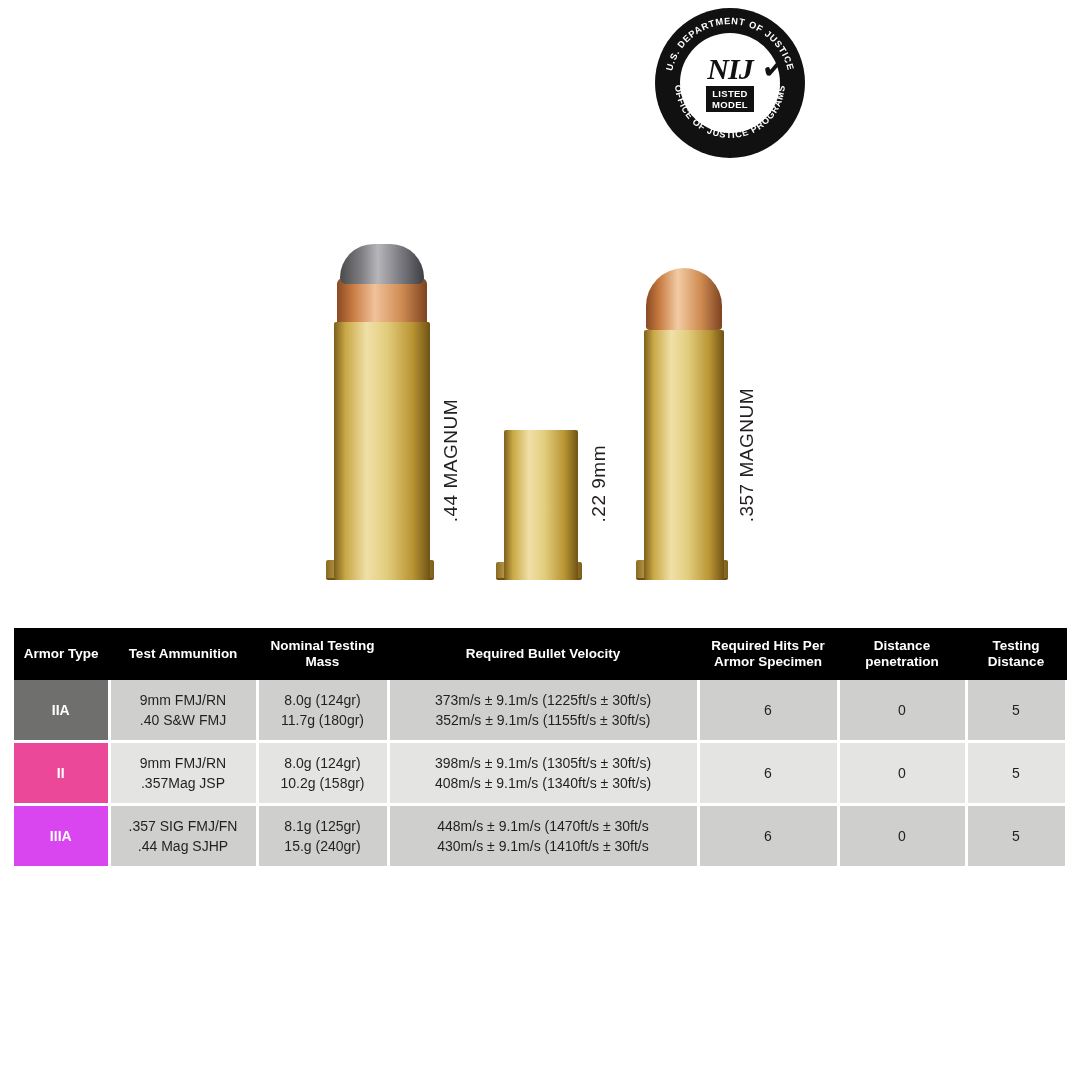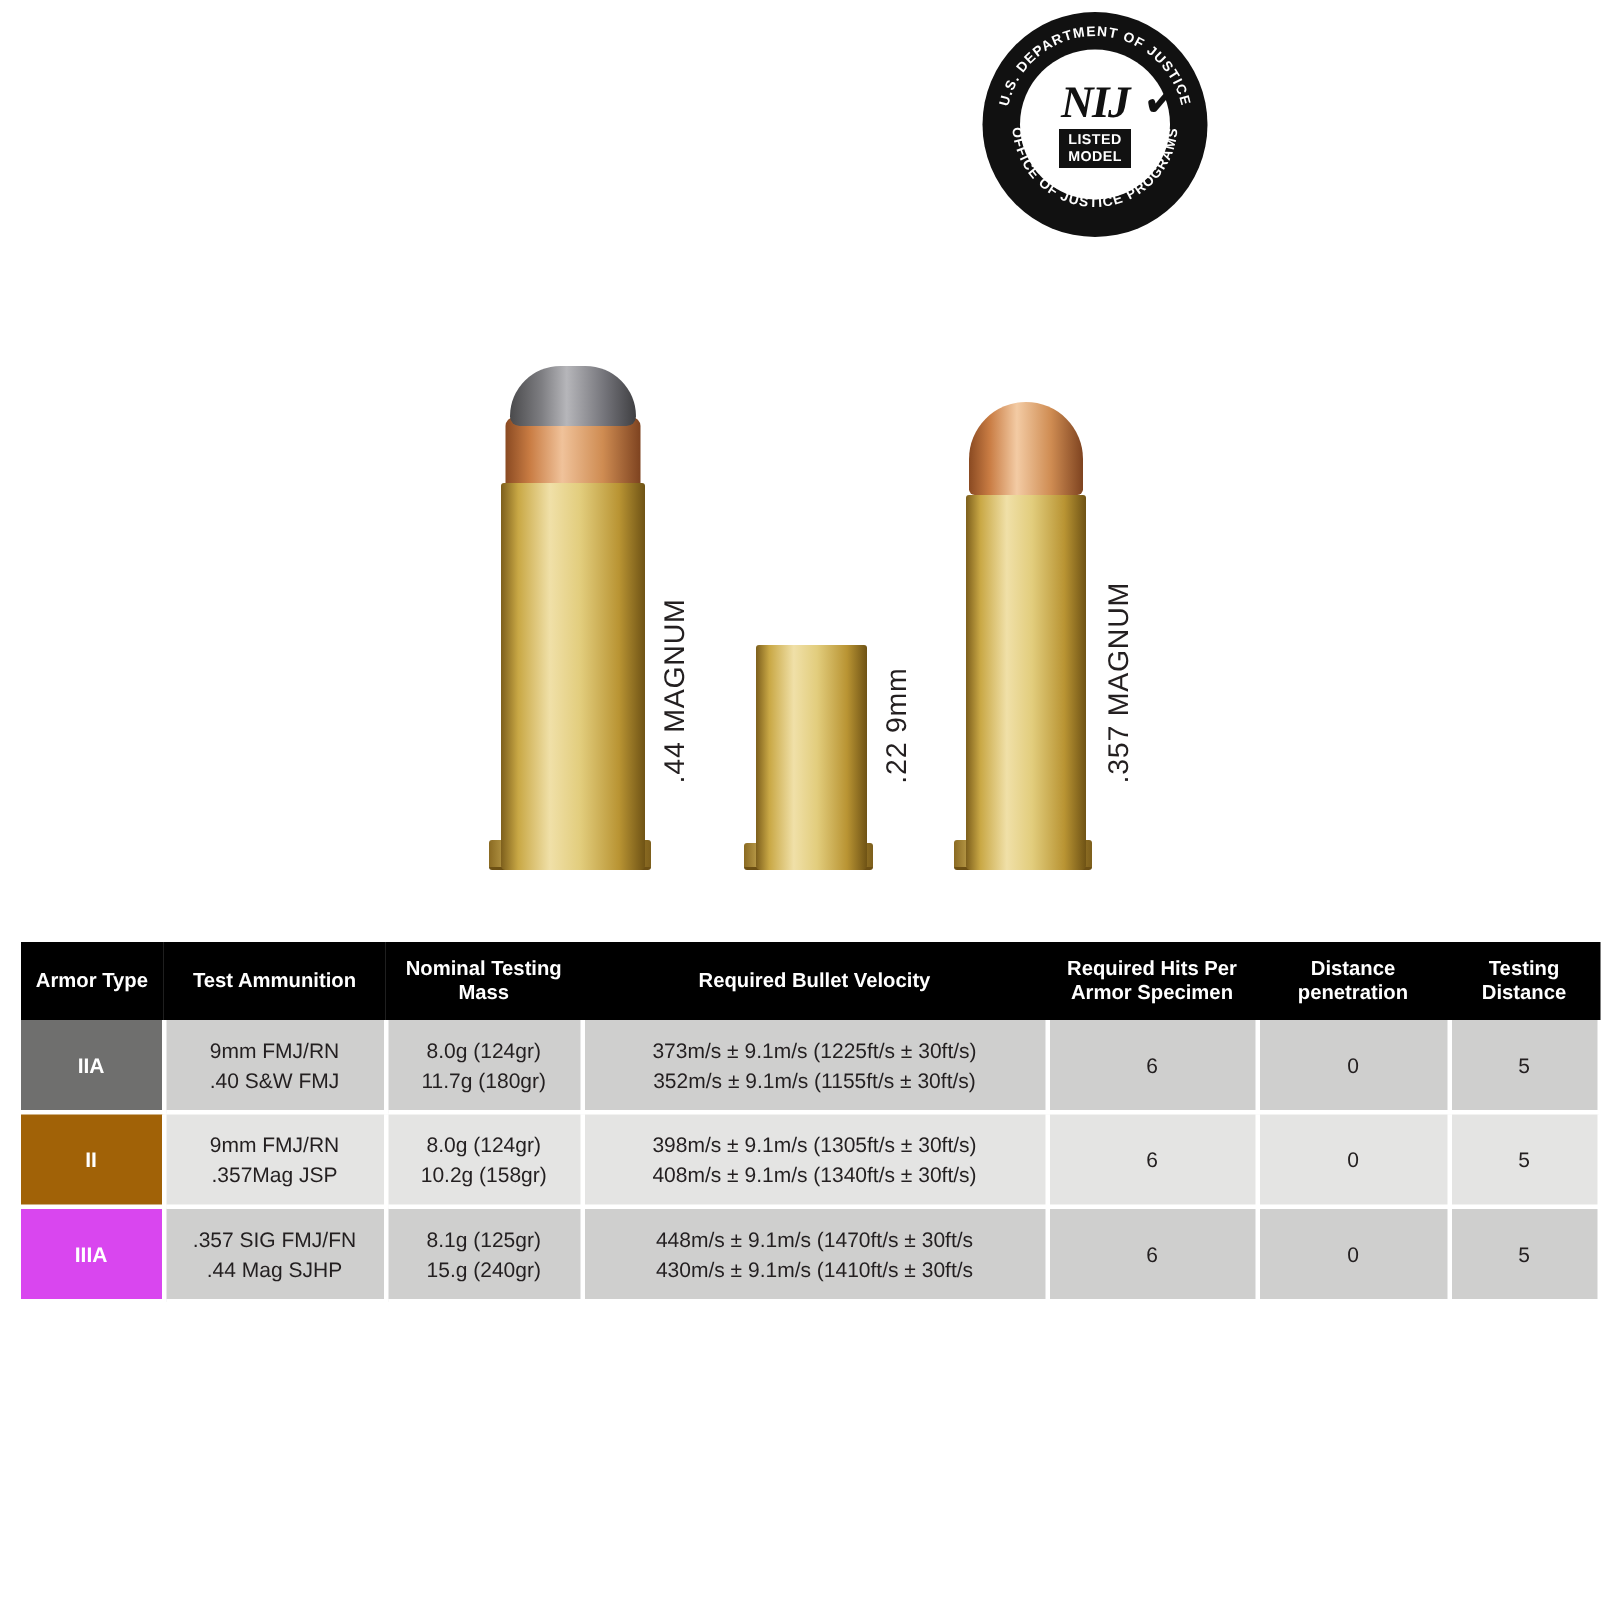--- a/index.html
+++ b/index.html
@@ -162,21 +162,21 @@
     border-bottom: 3px solid #fff;
     color: #231f20;
   }
   table.nij td.armor {
     font-weight: bold;
     color: #fff;
     font-size: 14px;
   }
   
   tr.r0 td.armor { background: #6f6f6e; }
-  tr.r1 td.armor { background: #a16207; }
+  tr.r1 td.armor { background: #ec4899; }
   tr.r2 td.armor { background: #d946ef; }
   tr.r3 td.armor { background: #4c4c4b; }
   tr.r4 td.armor { background: #4c4c4b; }
   tr.r0 td.cell { background: #cfcfce; }
   tr.r1 td.cell { background: #e4e4e3; }
   tr.r2 td.cell { background: #cfcfce; }
   tr.r3 td.cell { background: #e4e4e3; }
   tr.r4 td.cell { background: #cfcfce; }
   .two-line span { display: block; }
   .col-a { width: 95px; }

